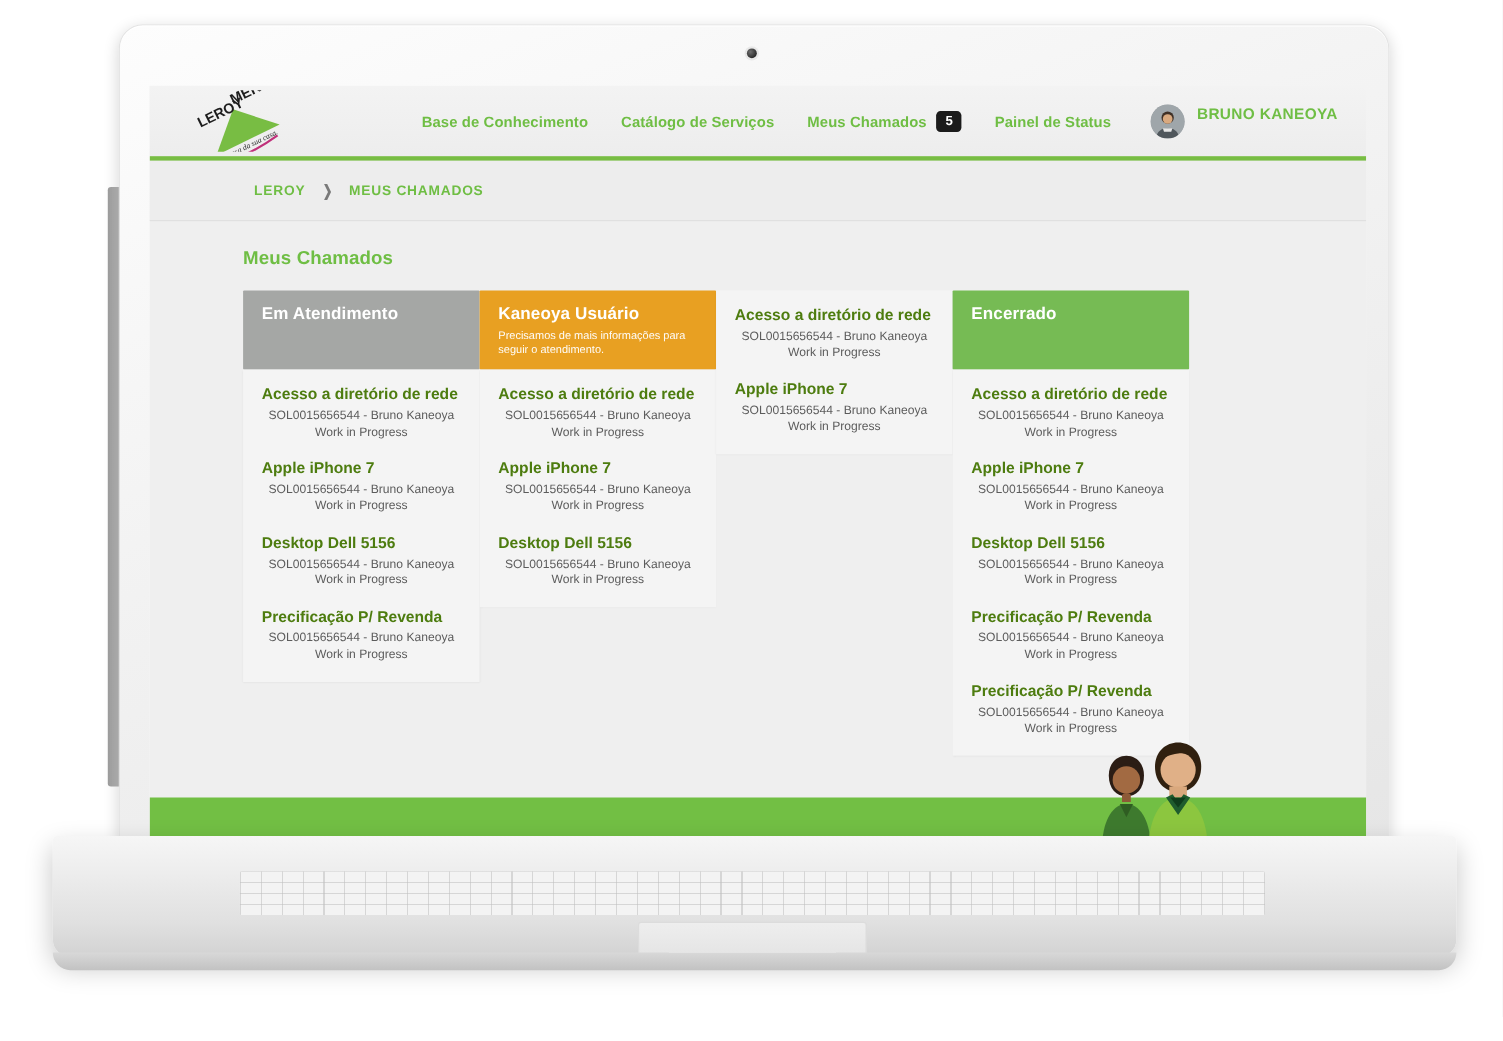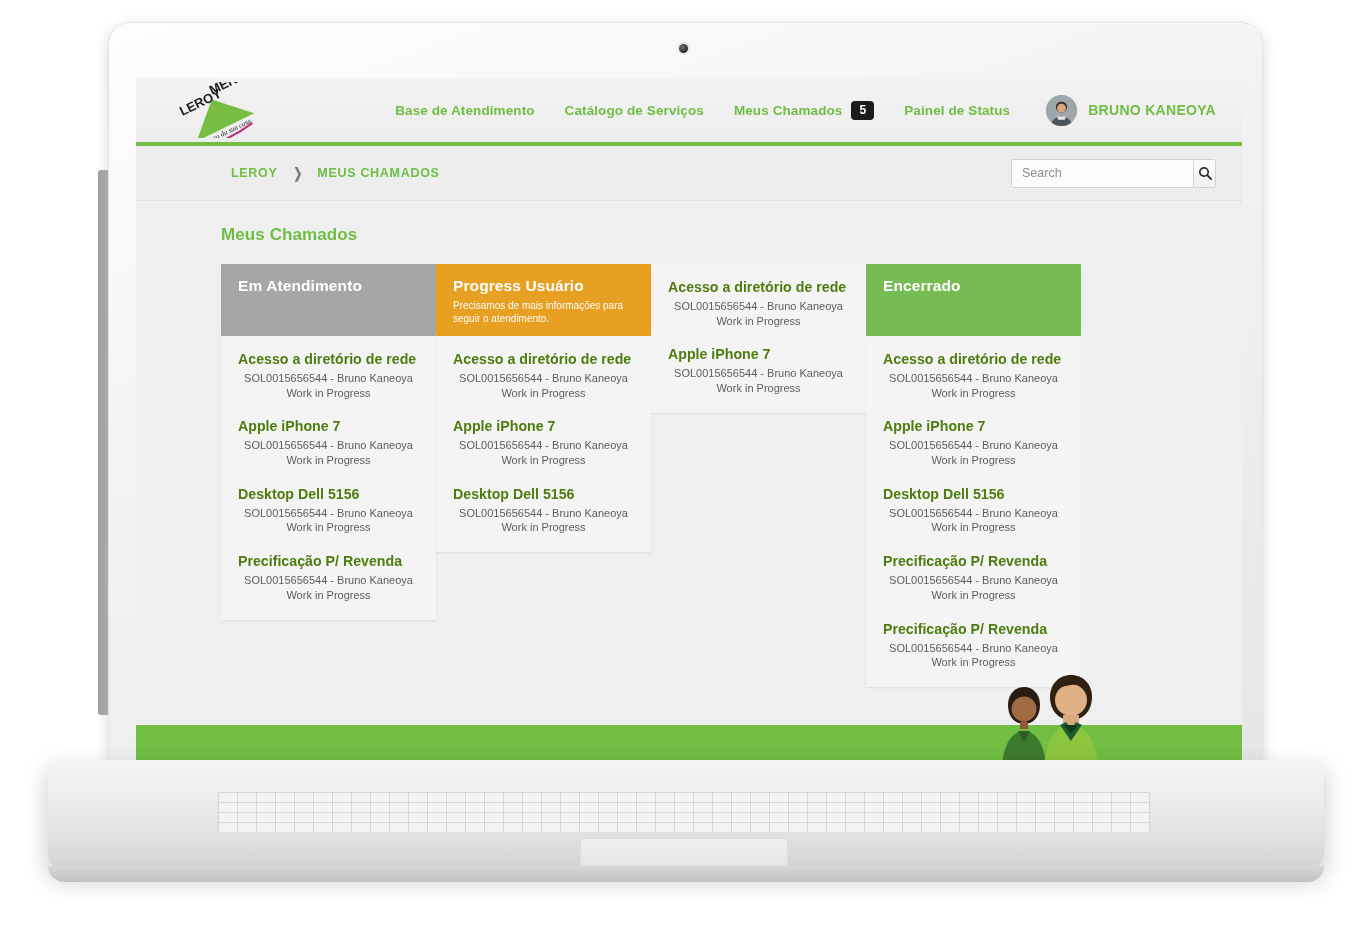--- a/index.html
+++ b/index.html
@@ -141,21 +141,21 @@
     background: #1b1b1b;
     color: #ffffff;
     font-size: 12px;
     font-weight: bold;
     border-radius: 4px;
     padding: 3px 8px 4px;
     line-height: 1;
   }
   .user-block {
     display: flex;
-    align-items: center;
+    align-items: flex-start;
     gap: 11px;
     margin-left: 6px;
     cursor: pointer;
   }
   .avatar {
     width: 31px; height: 31px;
     border-radius: 50%;
     overflow: hidden;
     background: #9aa0a4;
     flex: 0 0 auto;
@@ -308,21 +308,21 @@
               <text x="20" y="18" font-family="Liberation Sans, sans-serif" font-size="13" font-weight="bold" fill="#1c1c1c" transform="rotate(0 20 18)">LEROY</text>
               <text x="56" y="12" font-family="Liberation Sans, sans-serif" font-size="13" font-weight="bold" fill="#1c1c1c">MERLIN</text>
               <text x="26" y="54" font-family="Liberation Serif, serif" font-size="7" font-style="italic" fill="#1c1c1c">A casa da sua casa.</text>
               <path d="M24 56 Q52 60 80 55" stroke="#c0307a" stroke-width="2" fill="none"></path>
             </g>
           </svg>
         </div>
 
         <nav class="nav-main">
           <div class="nav-link">
-            <span>Base de Atendimento</span>
+            <span>Base de Conhecimento</span>
           </div>
           <div class="nav-link">
             <span>Catálogo de Serviços</span>
           </div>
           <div class="nav-link">
             <span>Meus Chamados</span>
             <span class="nav-badge">5</span>
           </div>
           <div class="nav-link">
             <span>Painel de Status</span>
@@ -341,29 +341,20 @@
             <span class="user-name">BRUNO KANEOYA</span>
           </div>
         </nav>
       </div>
 
       <div class="crumb-bar">
         <span class="crumb">LEROY</span>
         <span class="crumb-sep">❯</span>
         <span class="crumb">MEUS CHAMADOS</span>
 
-        <div class="search-wrap">
-          <input class="search-input" type="text" placeholder="Search" style="">
-          <button class="search-btn">
-            <svg width="14" height="14" viewBox="0 0 14 14" aria-hidden="true">
-              <circle cx="6" cy="6" r="4.2" stroke="#2e2e2e" stroke-width="1.7" fill="none"></circle>
-              <line x1="9.2" y1="9.2" x2="13" y2="13" stroke="#2e2e2e" stroke-width="1.8" stroke-linecap="round"></line>
-            </svg>
-          </button>
-        </div>
       </div>
 
       <div class="content">
         <div class="page-title">Meus Chamados</div>
 
         <div class="board" id="board">
             <div class="column">
               <div class="col-head" style="background: rgb(165, 167, 165);">
                 <div class="col-head-title">Em Atendimento</div>
               </div>
@@ -385,21 +376,21 @@
                 </div>
                 <div class="ticket">
                   <div class="ticket-title">Precificação P/ Revenda</div>
                   <div class="ticket-meta">SOL0015656544 - Bruno Kaneoya</div>
                   <div class="ticket-meta">Work in Progress</div>
                 </div>
               </div>
             </div>
             <div class="column">
               <div class="col-head" style="background: rgb(232, 160, 34);">
-                <div class="col-head-title">Progress Usuário</div>
+                <div class="col-head-title">Kaneoya Usuário</div>
                 <div class="col-head-sub">Precisamos de mais informações para seguir o atendimento.</div>
               </div>
               <div class="col-body">
                 <div class="ticket">
                   <div class="ticket-title">Acesso a diretório de rede</div>
                   <div class="ticket-meta">SOL0015656544 - Bruno Kaneoya</div>
                   <div class="ticket-meta">Work in Progress</div>
                 </div>
                 <div class="ticket">
                   <div class="ticket-title">Apple iPhone 7</div>

